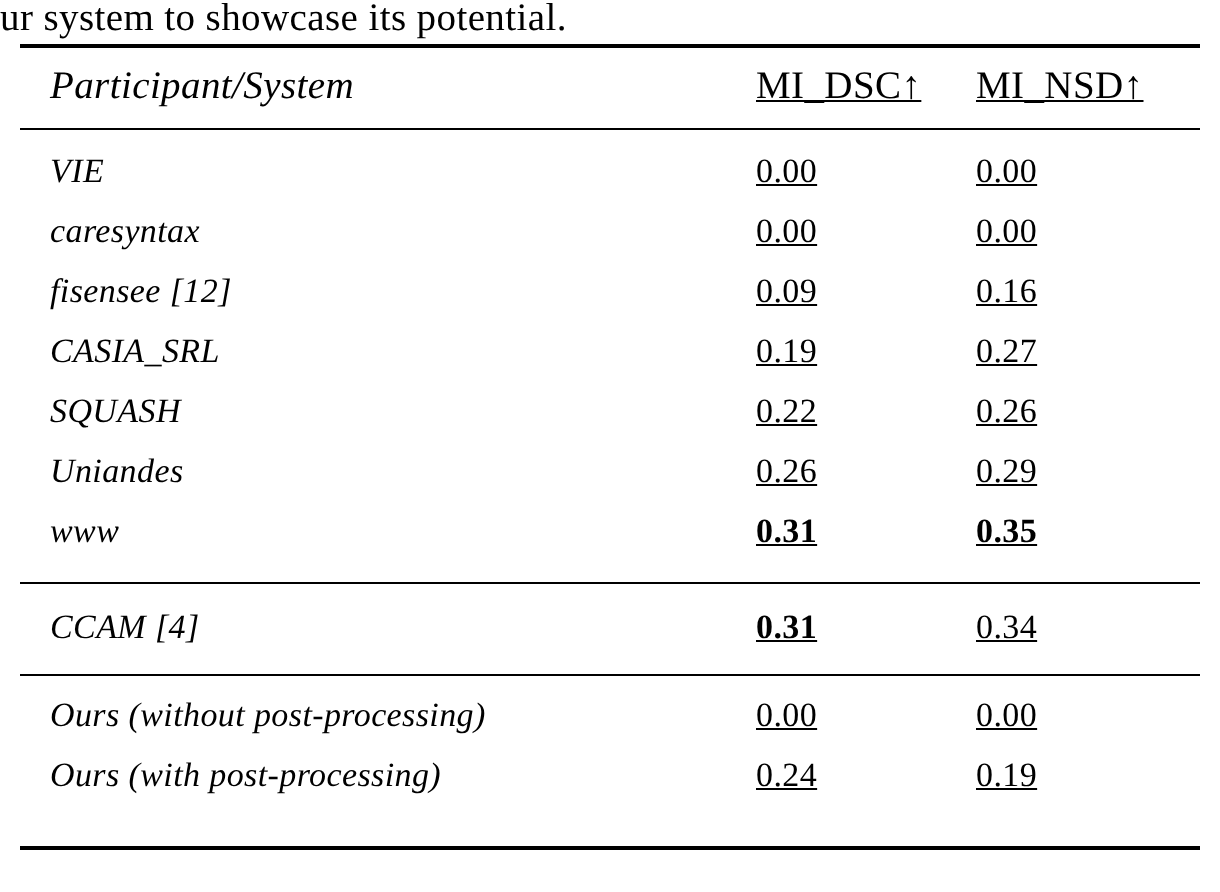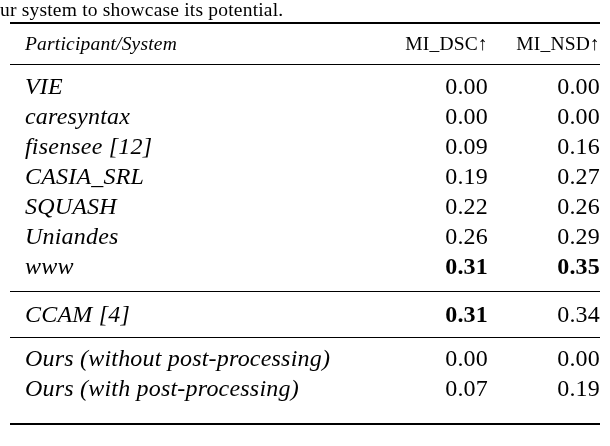--- a/index.html
+++ b/index.html
@@ -42,32 +42,33 @@
     align-items: center;
   }
   .header-row {
     height: 40px;
     font-size: 19.5px;
     letter-spacing: 0.2px;
   }
   .body-row {
     height: 30px;
     line-height: 30px;
-    font-size: 24px;
+    font-size: 17px;
     letter-spacing: 0.2px;
   }
   .cell-label {
     padding-left: 15px;
     white-space: nowrap;
     overflow: hidden;
     font-style: italic;
   }
   .cell-num {
-    text-align: right;
+    text-align: left;
     white-space: nowrap;
+    text-decoration: underline;
   }
   .sec-1 { padding: 6px 0 10px 0; }
   .sec-2 { padding: 7px 0 8px 0; }
   .sec-3 { padding: 5px 0 20px 0; }
   .bold   { font-weight: bold; }
   .italic { font-style: italic; }
 </style>
 </head>
 <body>
 
@@ -138,21 +139,21 @@
     <div class="rule-mid"></div>
 
     <div class="sec-3">
       <div class="trow body-row">
         <span class="cell-label">Ours (without post-processing)</span>
         <span class="cell-num">0.00</span>
         <span class="cell-num">0.00</span>
       </div>
       <div class="trow body-row">
         <span class="cell-label">Ours (with post-processing)</span>
-        <span class="cell-num">0.07</span>
+        <span class="cell-num">0.24</span>
         <span class="cell-num">0.19</span>
       </div>
     </div>
 
     <div class="rule-thick"></div>
 
   </div>
 </div>
 
 </body></html>

